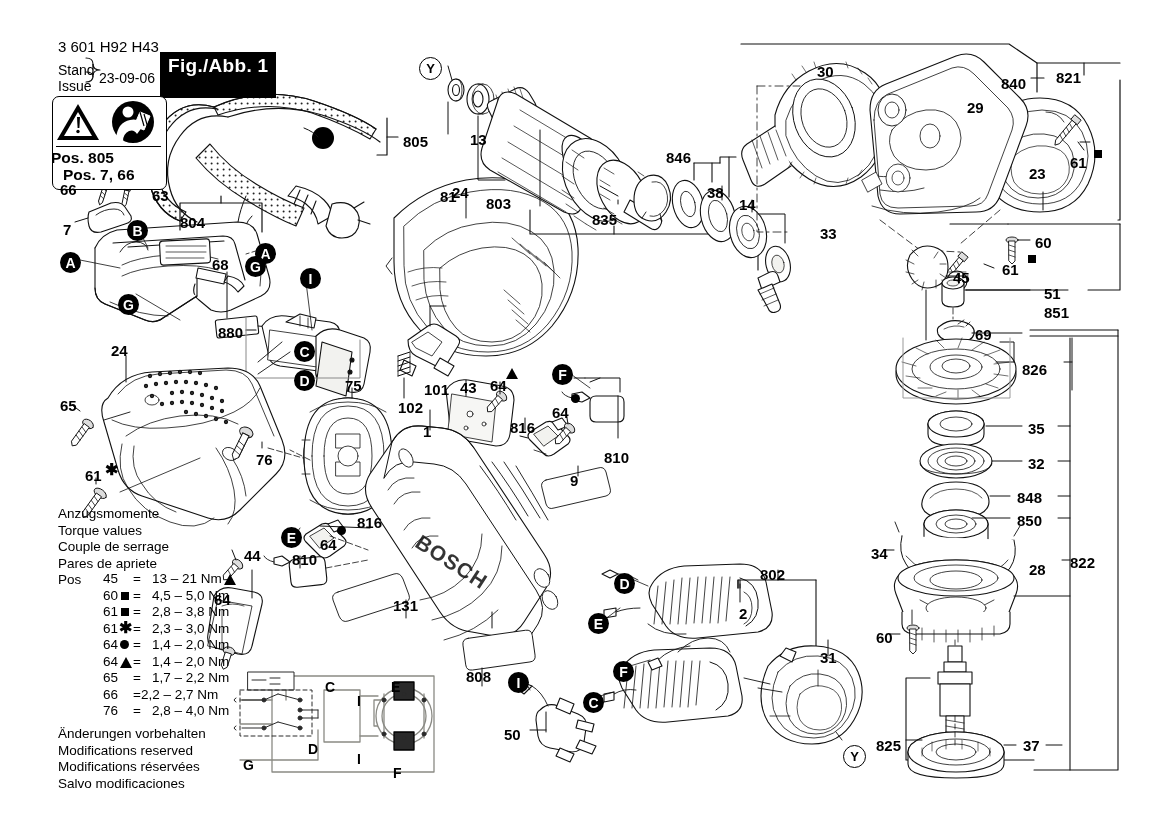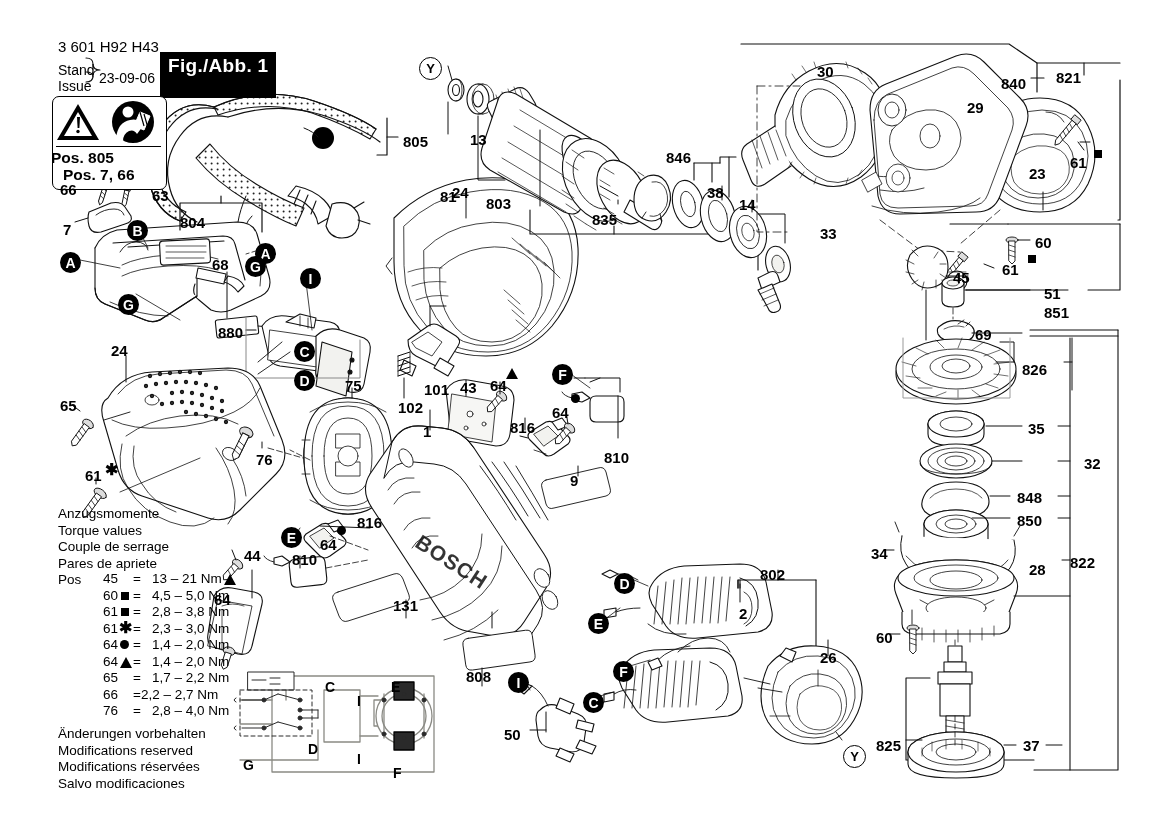--- a/index.html
+++ b/index.html
@@ -819,21 +819,21 @@
       <div class="lbl" style="left: 1070px; top: 155px;">61</div>
       <div class="lbl" style="left: 1029px; top: 166px;">23</div>
       <div class="lbl" style="left: 1035px; top: 235px;">60</div>
       <div class="lbl" style="left: 1002px; top: 262px;">61</div>
       <div class="lbl" style="left: 953px; top: 270px;">45</div>
       <div class="lbl" style="left: 1044px; top: 286px;">51</div>
       <div class="lbl" style="left: 1044px; top: 305px;">851</div>
       <div class="lbl" style="left: 975px; top: 327px;">69</div>
       <div class="lbl" style="left: 1022px; top: 362px;">826</div>
       <div class="lbl" style="left: 1028px; top: 421px;">35</div>
-      <div class="lbl" style="left: 1084px; top: 456px; text-align: center;">32</div>
+      <div class="lbl" style="left: 1028px; top: 456px; text-align: center;">32</div>
       <div class="lbl" style="left: 1017px; top: 490px;">848</div>
       <div class="lbl" style="left: 1017px; top: 513px;">850</div>
       <div class="lbl" style="left: 871px; top: 546px; text-align: right;">34</div>
       <div class="lbl" style="left: 1029px; top: 562px;">28</div>
       <div class="lbl" style="left: 1070px; top: 555px;">822</div>
       <div class="lbl" style="left: 876px; top: 630px;">60</div>
       <div class="lbl" style="left: 876px; top: 738px;">825</div>
       <div class="lbl" style="left: 1023px; top: 738px;">37</div>
       <div class="lbl" style="left: 60px; top: 398px;">65</div>
       <div class="lbl" style="left: 111px; top: 343px;">24</div>
@@ -851,21 +851,21 @@
       <div class="lbl" style="left: 398px; top: 400px;">102</div>
       <div class="lbl" style="left: 460px; top: 380px;">43</div>
       <div class="lbl" style="left: 490px; top: 378px;">64</div>
       <div class="lbl" style="left: 510px; top: 420px;">816</div>
       <div class="lbl" style="left: 552px; top: 405px;">64</div>
       <div class="lbl" style="left: 604px; top: 450px;">810</div>
       <div class="lbl" style="left: 570px; top: 473px;">9</div>
       <div class="lbl" style="left: 504px; top: 727px;">50</div>
       <div class="lbl" style="left: 739px; top: 606px;">2</div>
       <div class="lbl" style="left: 760px; top: 567px;">802</div>
-      <div class="lbl" style="left: 820px; top: 650px;">26</div>
+      <div class="lbl" style="left: 820px; top: 650px;">31</div>
     </div>
 <div id="bubbles">
       <div class="bubble" style="left: 255px; top: 243px;">A</div>
       <div class="bubble" style="left: 60px; top: 252px;">A</div>
       <div class="bubble" style="left: 127px; top: 220px;">B</div>
       <div class="bubble" style="left: 118px; top: 294px;">G</div>
       <div class="bubble" style="left: 245px; top: 256px;">G</div>
       <div class="bubble" style="left: 300px; top: 268px;">I</div>
       <div class="bubble" style="left: 294px; top: 341px;">C</div>
       <div class="bubble" style="left: 294px; top: 370px;">D</div>

